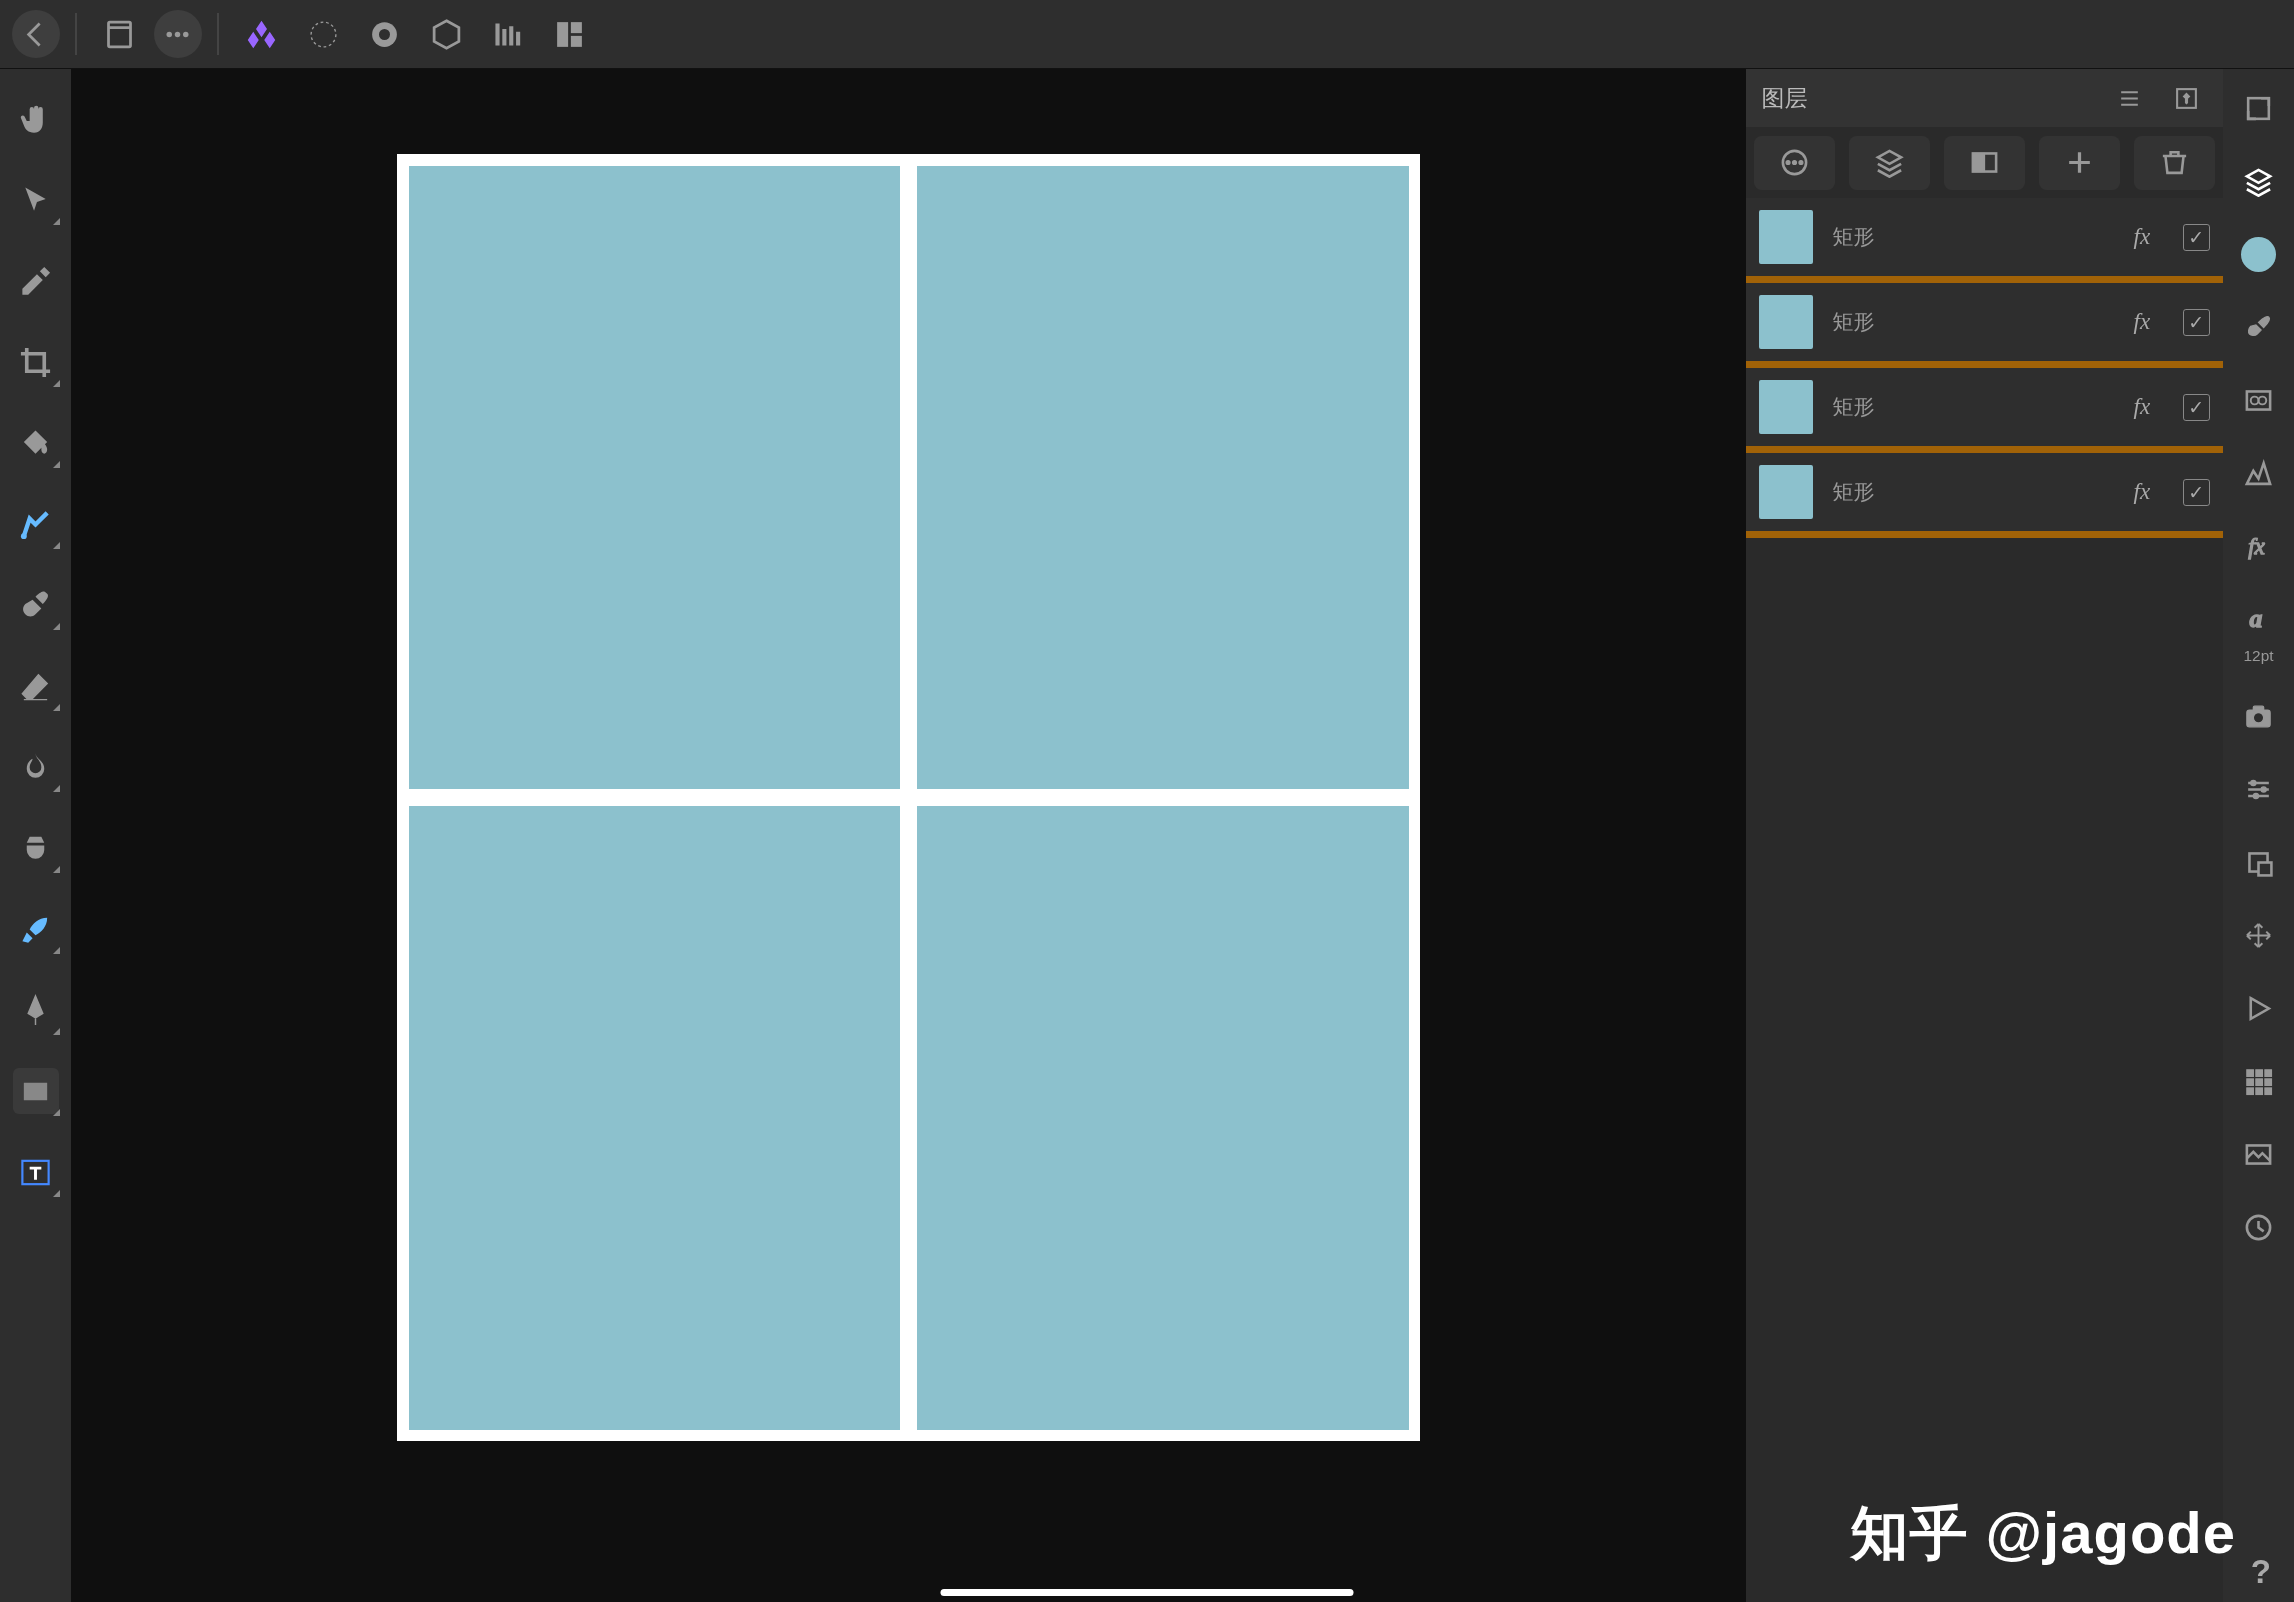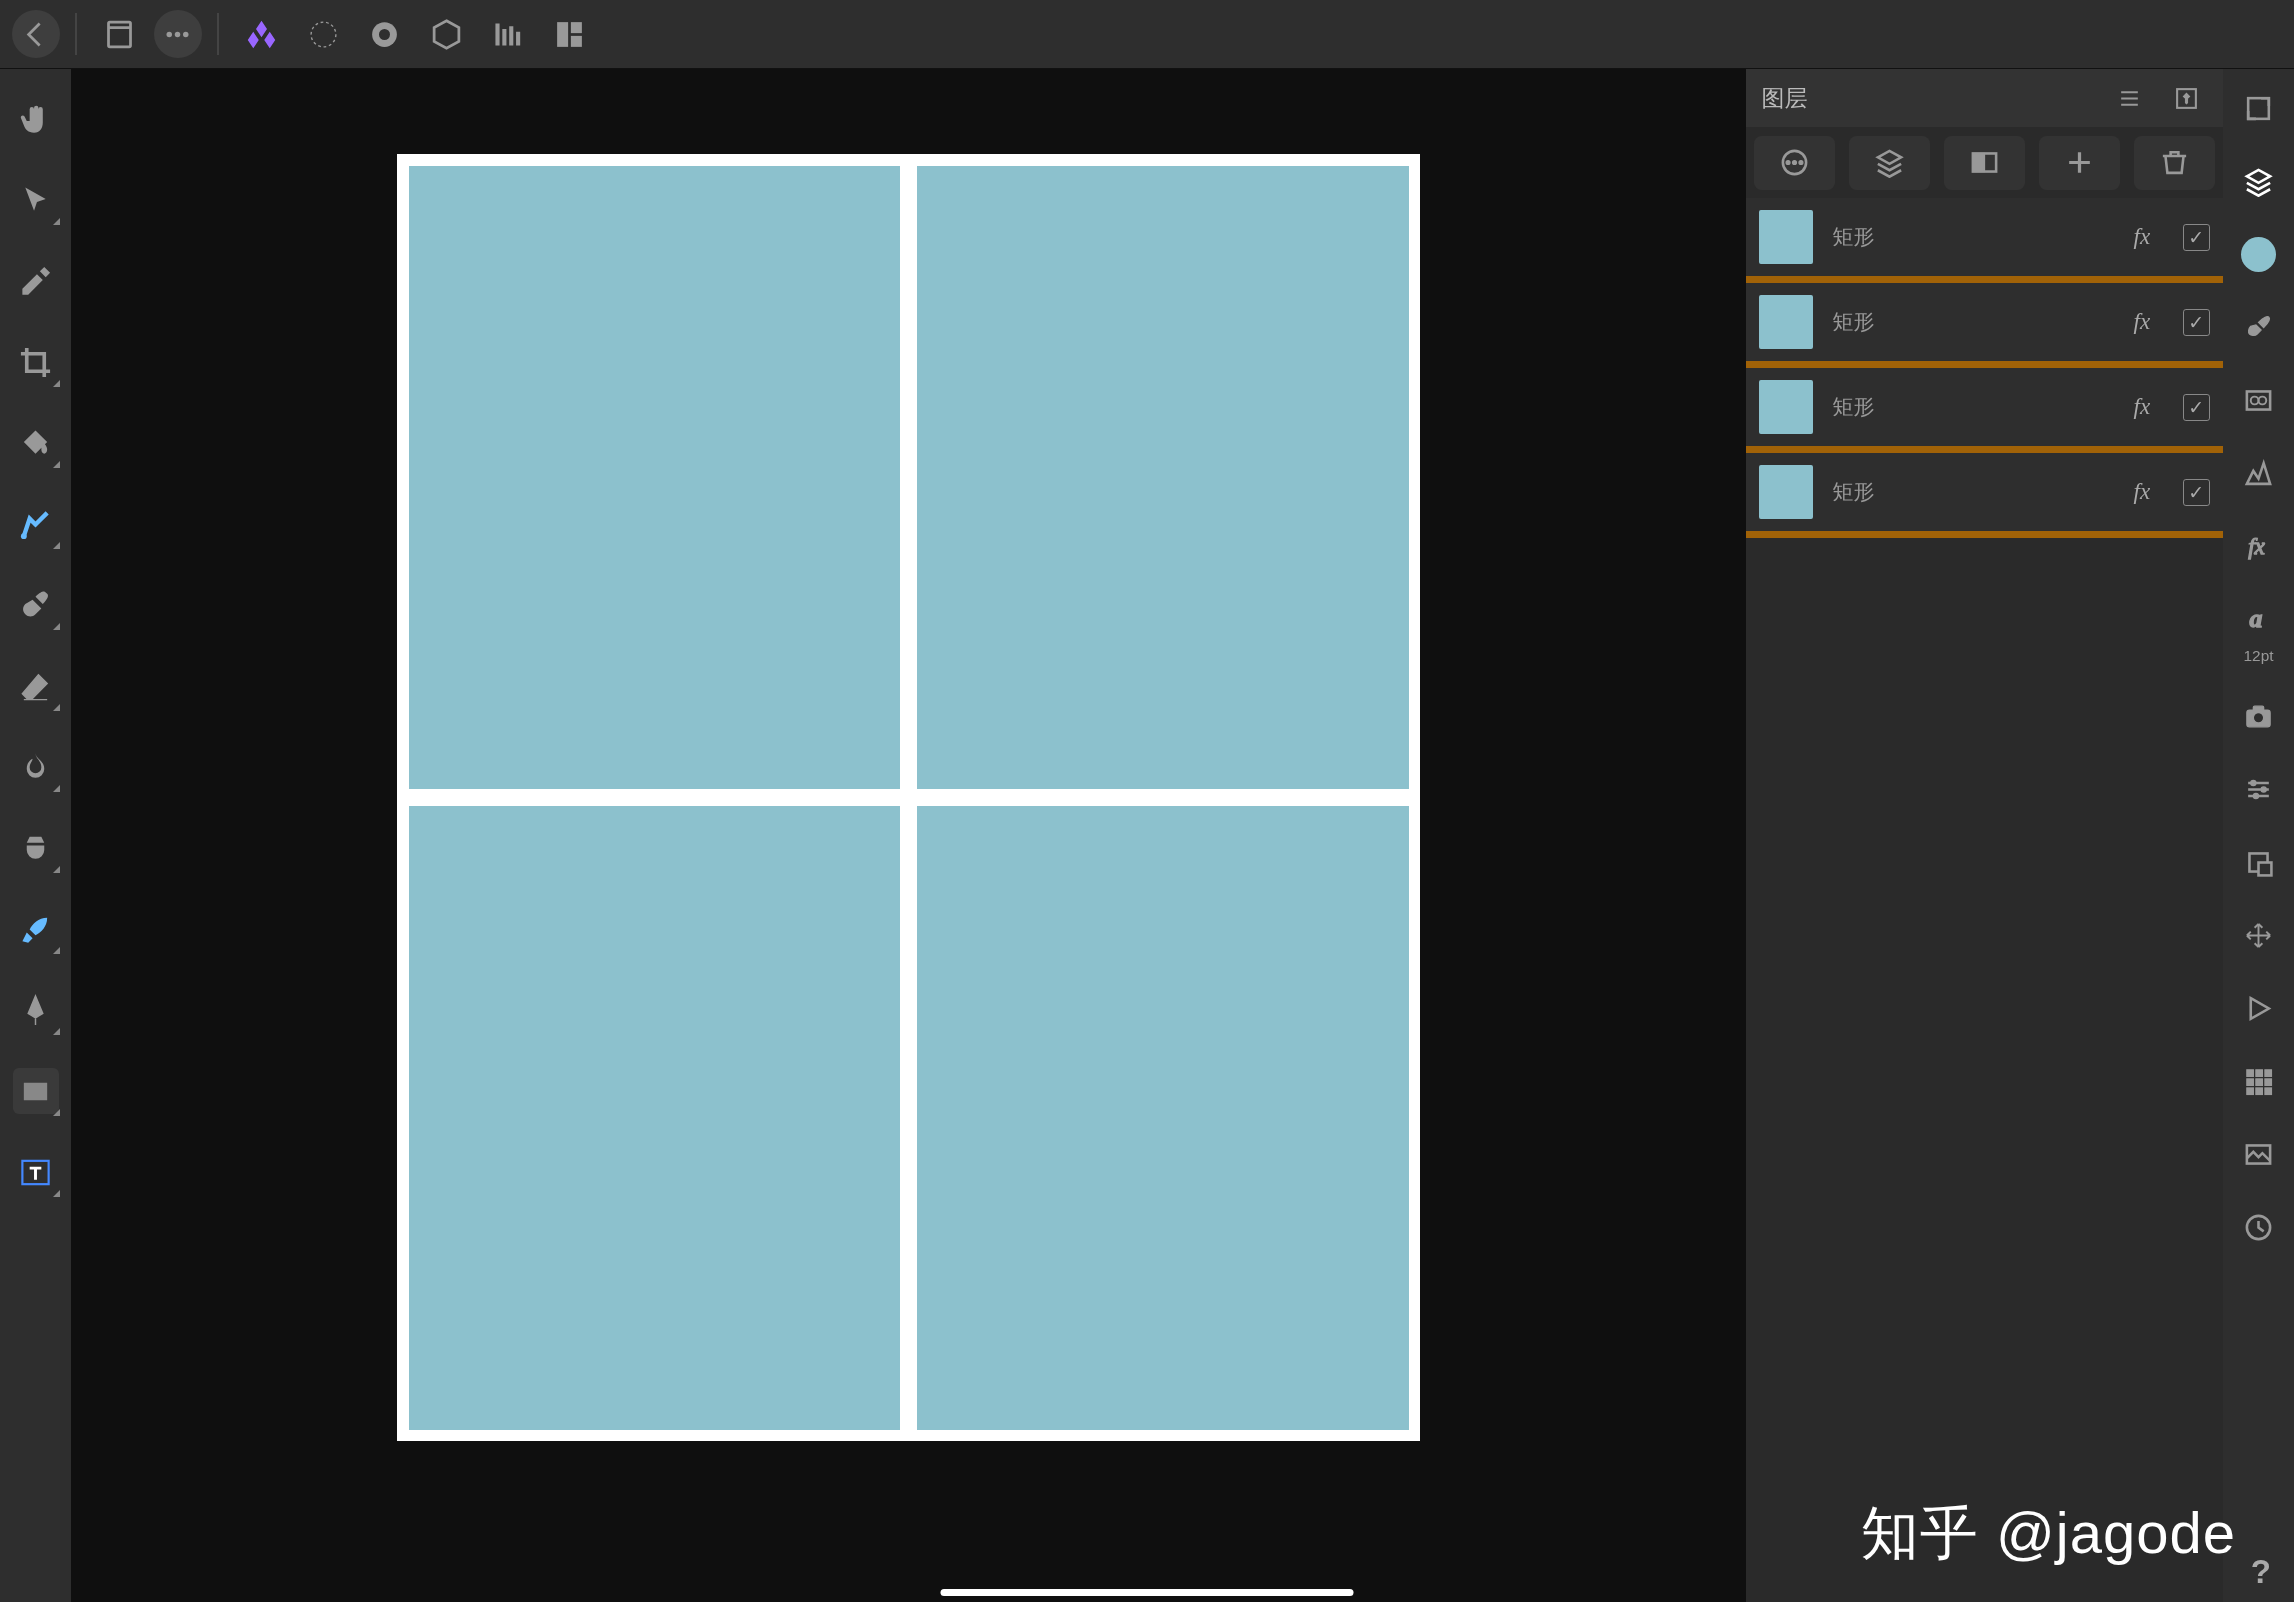--- a/index.html
+++ b/index.html
@@ -45,21 +45,21 @@
 
 
 .right-tools{width:71px;background:#2e2e2e;display:flex;flex-direction:column;align-items:center;padding-top:17.3px;gap:29px}
 .rtool{width:44px;height:44px;display:flex;align-items:center;justify-content:center;cursor:pointer;position:relative}
 .rtool svg{width:31px;height:31px;fill:#999;stroke:#999}
 .rtool.active svg{fill:#fff;stroke:#fff}
 .color-well{width:35px;height:35px;border-radius:50%;background:#8cc1cd}
 .rlabel{font-size:15.4px;color:#999;text-align:left;margin-top:-23px}
 
 
-.watermark{position:absolute;right:58px;bottom:29px;font-size:58px;color:#fff;font-weight:400;letter-spacing:1px}
+.watermark{position:absolute;right:58px;bottom:29px;font-size:58px;color:#fff;font-weight:700;letter-spacing:1px}
 .help{position:absolute;right:23px;bottom:11.5px;font-size:33px;color:#aaa;font-weight:bold;cursor:pointer}
 .home-ind{position:absolute;bottom:5.8px;left:50%;transform:translateX(-50%);width:413px;height:7.7px;background:#fff;border-radius:4.8px}
 </style>
 </head>
 <body>
 
 <div class="app">
   <div class="topbar">
     <div class="tb-btn round-dark">
         <svg class="tb-icon" viewBox="0 0 24 24">

